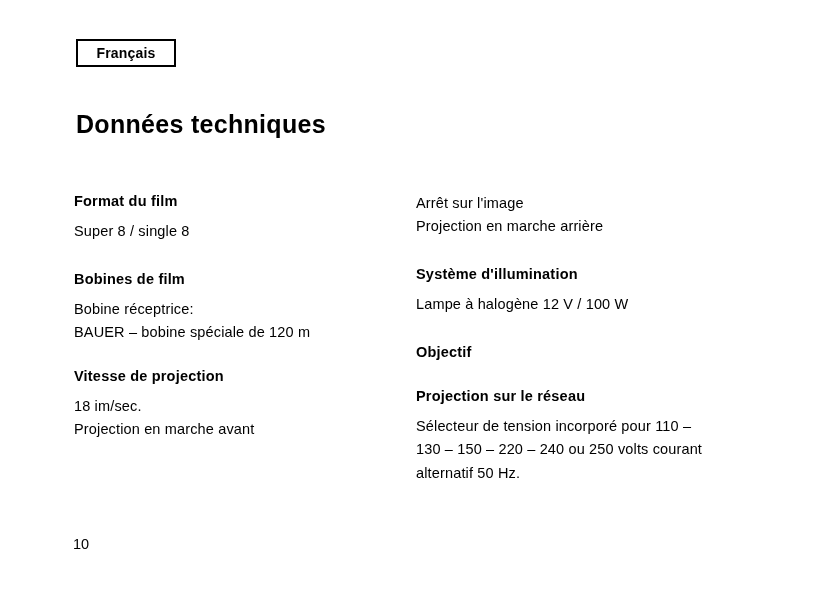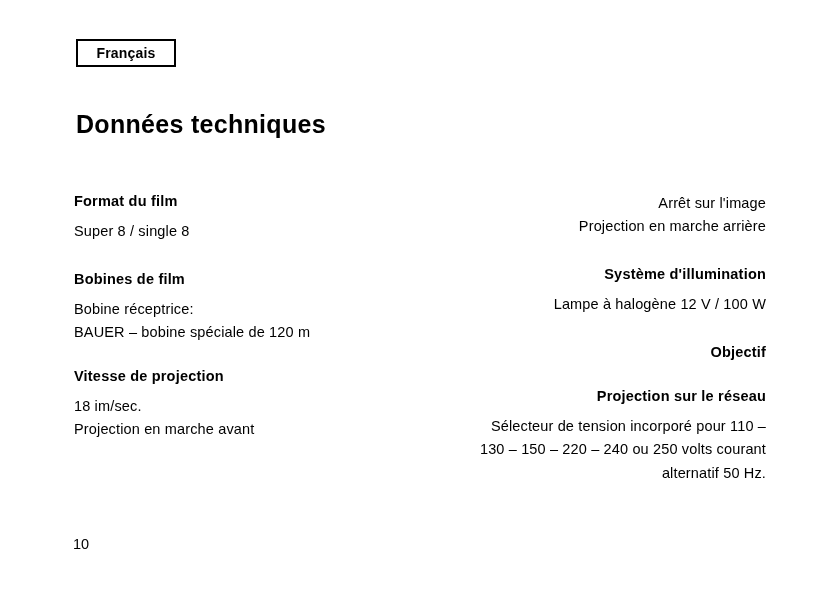--- a/index.html
+++ b/index.html
@@ -45,21 +45,21 @@
     font-size: 25px;
     font-weight: bold;
     letter-spacing: 0.3px;
   }
   .col {
     position: absolute;
     top: 192px;
     width: 340px;
   }
   .col-left { left: 74px; }
-  .col-right { left: 406px; width: 360px; text-align: right; }
+  .col-right { left: 416px; width: 360px; }
 
   .block {
     margin-bottom: 14px;
   }
   .block .heading {
     font-size: 14.5px;
     font-weight: bold;
     letter-spacing: 0.2px;
     margin-bottom: 10px;
     line-height: 1.25;

